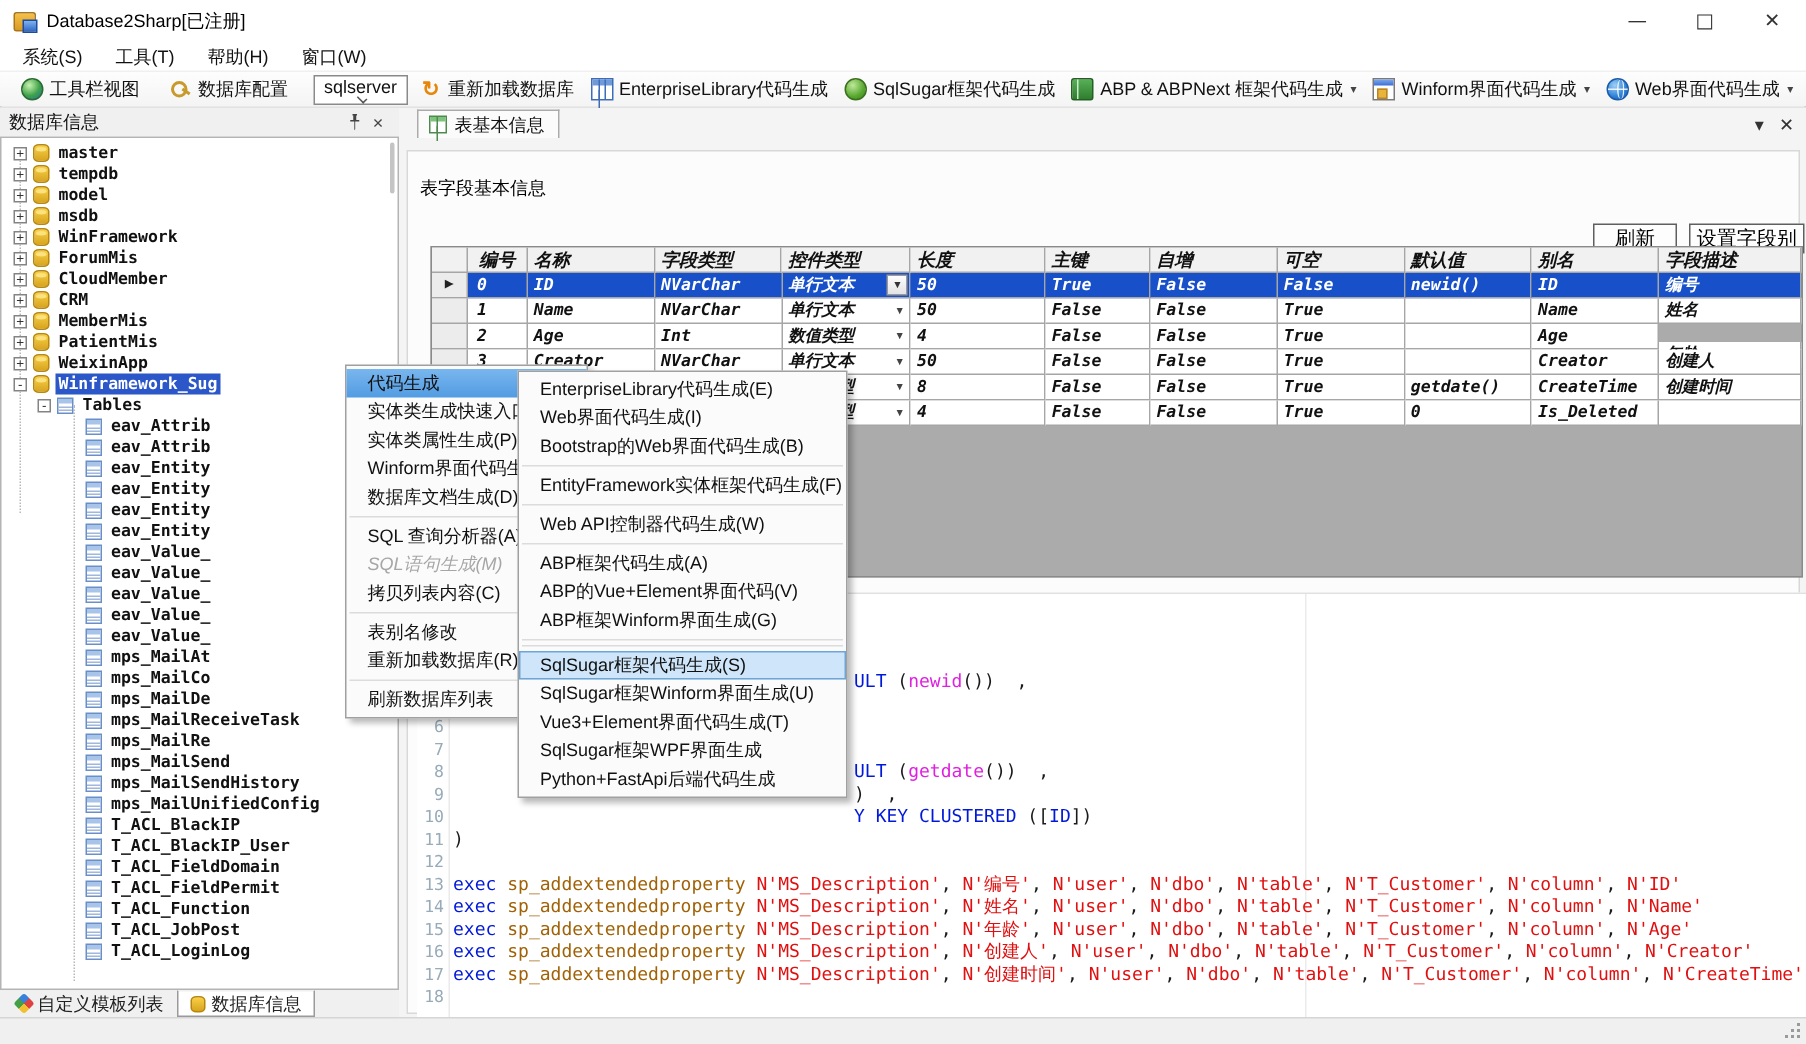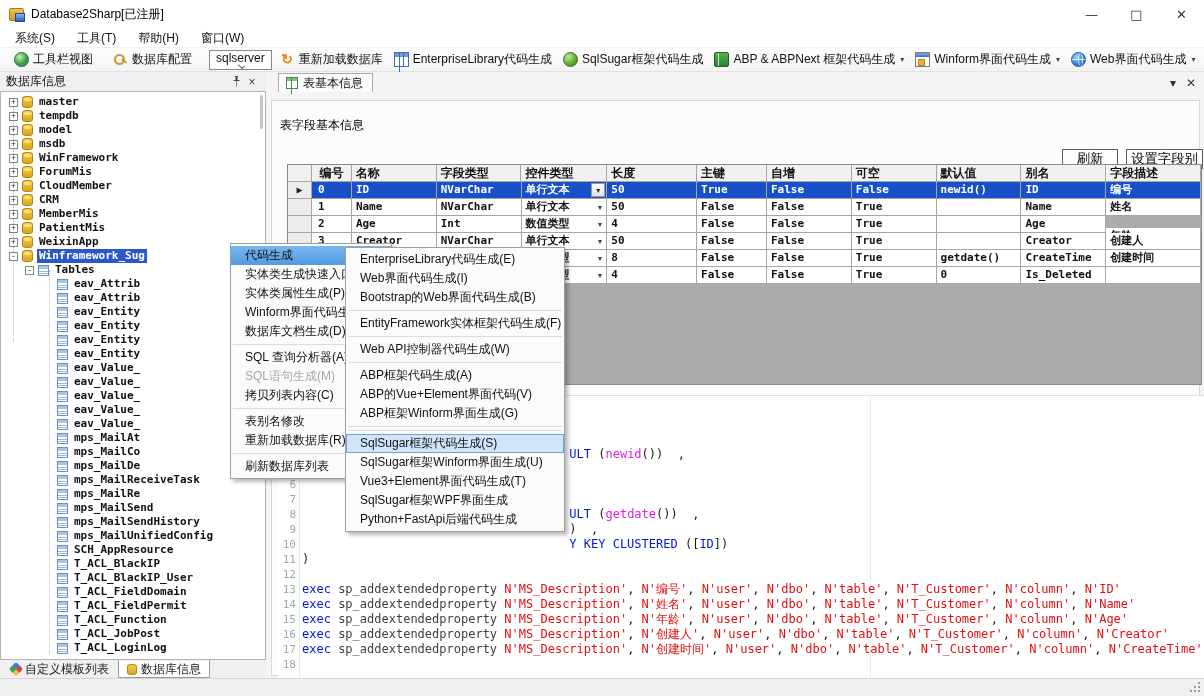--- a/index.html
+++ b/index.html
@@ -82,46 +82,46 @@
   .tab-ico::before{content:"";position:absolute;left:0;top:0;right:0;height:3px;background:#7CC47C;}
   .tab-ico::after{content:"";position:absolute;top:0;bottom:0;left:4px;width:1px;background:#4E8A4E;box-shadow:0 6px 0 #4E8A4E;}
   .tabstrip-right{position:absolute;right:8px;top:4px;display:flex;gap:10px;color:#333;align-items:center;}
   .groupbox{position:absolute;left:5px;top:28px;width:929px;height:576px;background:#FCFCFC;border:1px solid #D8D8D8;}
   .group-label{position:absolute;left:8px;top:16px;color:#000;}
   .btn{position:absolute;height:20px;background:#FDFDFD;border:1px solid #5F5F5F;border-radius:0;text-align:center;line-height:18px;top:31px;margin-top:17px;}
   .btn-refresh{left:790px;width:56px;}
   .btn-alias{left:854px;width:77px;}
 
   
-  .grid{position:absolute;left:15px;top:63px;width:915px;height:221px;border:1px solid #8A8A8A;background:#ABABAB;font-family:"DejaVu Sans Mono",monospace;font-size:11px;font-weight:600;}
+  .grid{position:absolute;left:15px;top:63px;width:915px;height:221px;border:1px solid #8A8A8A;background:#ABABAB;font-family:"DejaVu Sans Mono",monospace;font-size:11px;font-weight:600;font-style:italic;}
   .g-row{display:flex;height:17px;}
   .g-cell{border-right:1px solid #A6A6A6;border-bottom:1px solid #A6A6A6;background:#fff;height:17px;line-height:16px;padding:0 0 0 4px;overflow:hidden;white-space:nowrap;position:relative;}
   .g-head .g-cell{background:#F1F1F1;font-family:"Liberation Sans",sans-serif;font-weight:bold;font-size:12px;}
   .g-sel-cell{background:#ECECEC;text-align:center;padding:0;color:#222;font-size:10px;}
   .g-row.sel .g-cell:not(.g-sel-cell){background:var(--sel-blue);color:#fff;}
   .combo-btn{position:absolute;right:1px;top:1px;width:14px;height:14px;background:linear-gradient(#FDFDFD,#E3E3E3);border:1px solid #9A9A9A;font-size:7px;line-height:13px;text-align:center;color:#333;font-family:"Liberation Sans",sans-serif;}
   .dd-plain{position:absolute;right:3px;top:0;font-size:7px;color:#444;line-height:17px;font-family:"Liberation Sans",sans-serif;}
 
   
   .editor{position:absolute;left:6px;top:294px;width:927px;height:298px;background:#FFFFFF;border-top:1px solid #E0E0E0;overflow:hidden;}
   .gutter-line{position:absolute;left:21px;top:0;bottom:8px;width:1px;background:#EAEAEA;}
   .col-guide{position:absolute;left:592px;top:0;bottom:8px;width:1px;background:#EBEBEB;}
   .code-line{position:absolute;left:0;height:15px;line-height:15px;font-family:"DejaVu Sans Mono",monospace;font-size:12px;white-space:pre;}
   .code-line .gut{position:absolute;left:0;width:18px;text-align:right;color:#97ABB8;font-size:11px;}
   .code-line .code{position:absolute;left:24px;}
-  .c-kw{color:#0018D8;} .c-fn{color:#E020E0;} .c-str{color:#E01010;} .c-pl{color:#1A1A1A;} .c-proc{color:#404040;}
+  .c-kw{color:#0018D8;} .c-fn{color:#E020E0;} .c-str{color:#E01010;} .c-pl{color:#1A1A1A;} .c-proc{color:#a16207;}
   .hscroll{position:absolute;left:0;bottom:0;width:927px;height:8px;background:#F2F2F2;border-top:1px solid #E0E0E0;}
   .hthumb{position:absolute;left:8px;top:2px;width:770px;height:4px;background:#8F8F8F;border-radius:2px;}
 
   
   .menu{position:absolute;background:#FBFBFB;border:1px solid #A0A0A0;box-shadow:3px 3px 4px rgba(0,0,0,.28);padding:2px 0;z-index:50;}
   .menu-row{height:19px;display:flex;align-items:center;padding:0 8px 0 14px;white-space:nowrap;}
   .menu-row .lab{flex:1;}
   .menu-row .arr{font-size:9px;color:#333;margin-left:12px;}
-  .menu-row.disabled{color:#A6A6A6;}
+  .menu-row.disabled{color:#A6A6A6;font-style:italic;}
   .menu-row.disabled .arr{color:#B5B5B5;}
   .menu-row.hl-strong{background:linear-gradient(#79B6EE,#529CE2);}
   .menu-row.hl-light{background:var(--menu-light);box-shadow:inset 0 0 0 1px #6EA5D6;}
   .menu-sep{height:1px;background:#DCDCDC;margin:3px 2px;}
   .ctx-menu{left:230px;top:243px;width:162px;}
   .sub-menu{left:345px;top:247px;width:220px;}
 
   
   .statusbar{position:absolute;left:0;top:678px;width:1204px;height:18px;background:#F0F0F0;border-top:1px solid #D5D5D5;}
   .grip-dots{position:absolute;right:4px;bottom:4px;width:2px;height:2px;background:#9A9A9A;box-shadow:0 -4px #9A9A9A,0 -8px #9A9A9A,-4px 0 #9A9A9A,-8px 0 #9A9A9A,-4px -4px #9A9A9A;}
@@ -341,24 +341,20 @@
           <span class="tbl-ico" style="margin-left: 0px;"></span>
           <span class="tree-label">mps_MailSend</span>
         </div>
         <div class="tree-row" style="padding-left: 56px;">
           <span class="tbl-ico" style="margin-left: 0px;"></span>
           <span class="tree-label">mps_MailSendHistory</span>
         </div>
         <div class="tree-row" style="padding-left: 56px;">
           <span class="tbl-ico" style="margin-left: 0px;"></span>
           <span class="tree-label">mps_MailUnifiedConfig</span>
-        </div>
-        <div class="tree-row" style="padding-left: 56px;">
-          <span class="tbl-ico" style="margin-left: 0px;"></span>
-          <span class="tree-label">SCH_AppResource</span>
         </div>
         <div class="tree-row" style="padding-left: 56px;">
           <span class="tbl-ico" style="margin-left: 0px;"></span>
           <span class="tree-label">T_ACL_BlackIP</span>
         </div>
         <div class="tree-row" style="padding-left: 56px;">
           <span class="tbl-ico" style="margin-left: 0px;"></span>
           <span class="tree-label">T_ACL_BlackIP_User</span>
         </div>
         <div class="tree-row" style="padding-left: 56px;">

